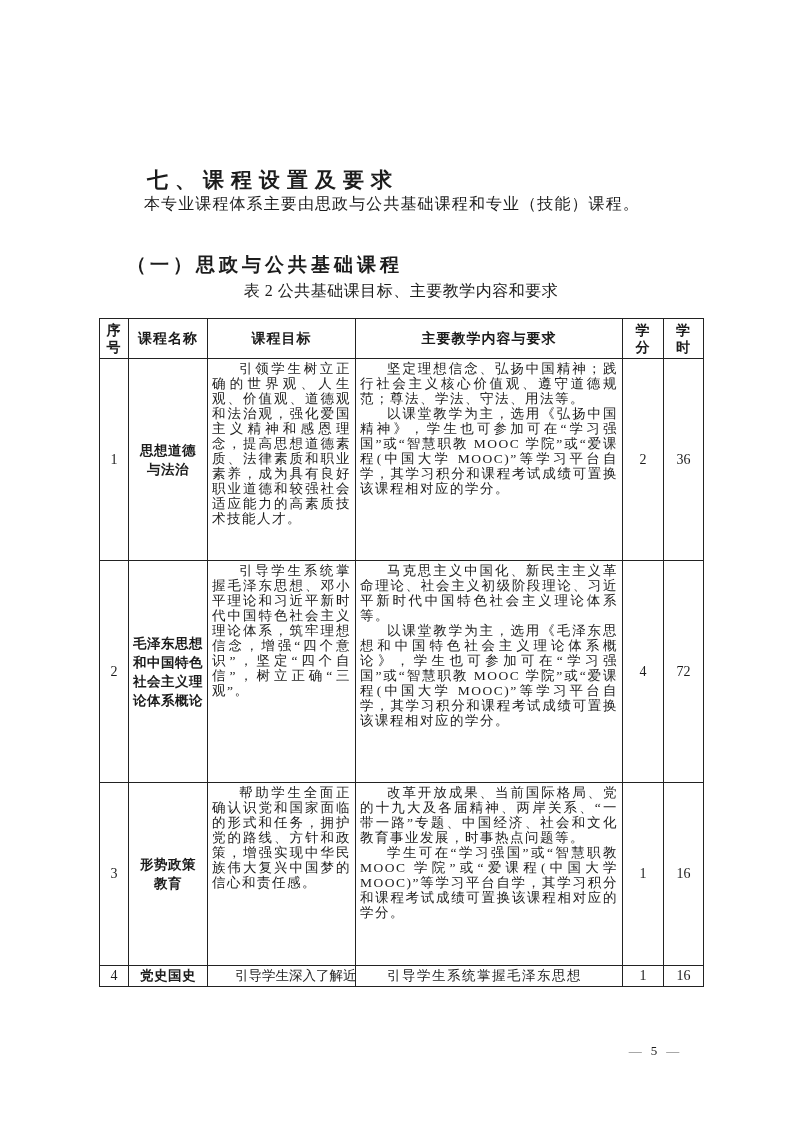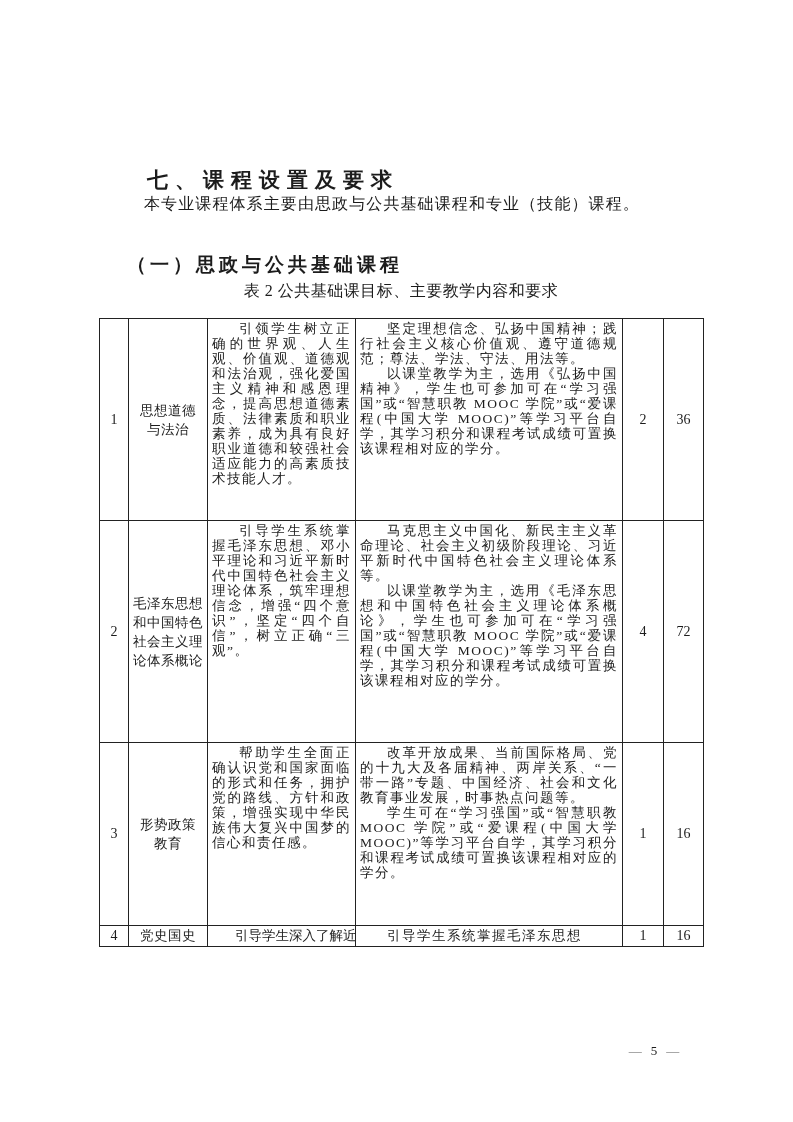--- a/index.html
+++ b/index.html
@@ -40,21 +40,21 @@
   td.txt{
     font-size:13.5px;line-height:15px;letter-spacing:1.5px;
     vertical-align:top;text-align:justify;text-justify:inter-character;
     padding:2px 4px;
   }
   td.txt p{margin:0;text-indent:2em;}
   td.mid{
     font-size:14px;text-align:center;vertical-align:middle;padding:0;letter-spacing:0;
   }
   td.name{
-    font-size:13.5px;font-weight:normal;text-align:center;vertical-align:middle;
+    font-size:13.5px;font-weight:bold;text-align:center;vertical-align:middle;
     white-space:pre-line;line-height:19px;letter-spacing:0.5px;padding:0;
   }
   tr.r-hd{height:40px;}
   tr.r1{height:202px;}
   tr.r2{height:222px;}
   tr.r3{height:183px;}
   tr.r4{height:20px;}
   tr.r4 td{vertical-align:top;}
   tr.r4 td.txt{line-height:17px;padding-top:1px;}
   tr.r4 td.goal-cut{letter-spacing:0;padding:1px 1px;}
@@ -84,20 +84,28 @@
   <table class="course">
     <colgroup>
       <col style="width:29px">
         <col style="width:79px">
         <col style="width:148px">
       <col style="width:267px">
         <col style="width:41px">
         <col style="width:40px">
     </colgroup>
     <tbody>
+      <tr class="r-hd">
+        <th><span class="stack">序号</span></th>
+        <th>课程名称</th>
+        <th>课程目标</th>
+        <th>主要教学内容与要求</th>
+        <th><span class="stack">学分</span></th>
+        <th><span class="stack">学时</span></th>
+      </tr>
 
       <tr class="r1">
         <td class="mid">1</td>
         <td class="name">思想道德
 与法治</td>
         <td class="txt">
           <p>引领学生树立正确的世界观、人生观、价值观、道德观和法治观，强化爱国主义精神和感恩理念，提高思想道德素质、法律素质和职业素养，成为具有良好职业道德和较强社会适应能力的高素质技术技能人才。</p>
         </td>
         <td class="txt">
           <p>坚定理想信念、弘扬中国精神；践行社会主义核心价值观、遵守道德规范；尊法、学法、守法、用法等。</p>

